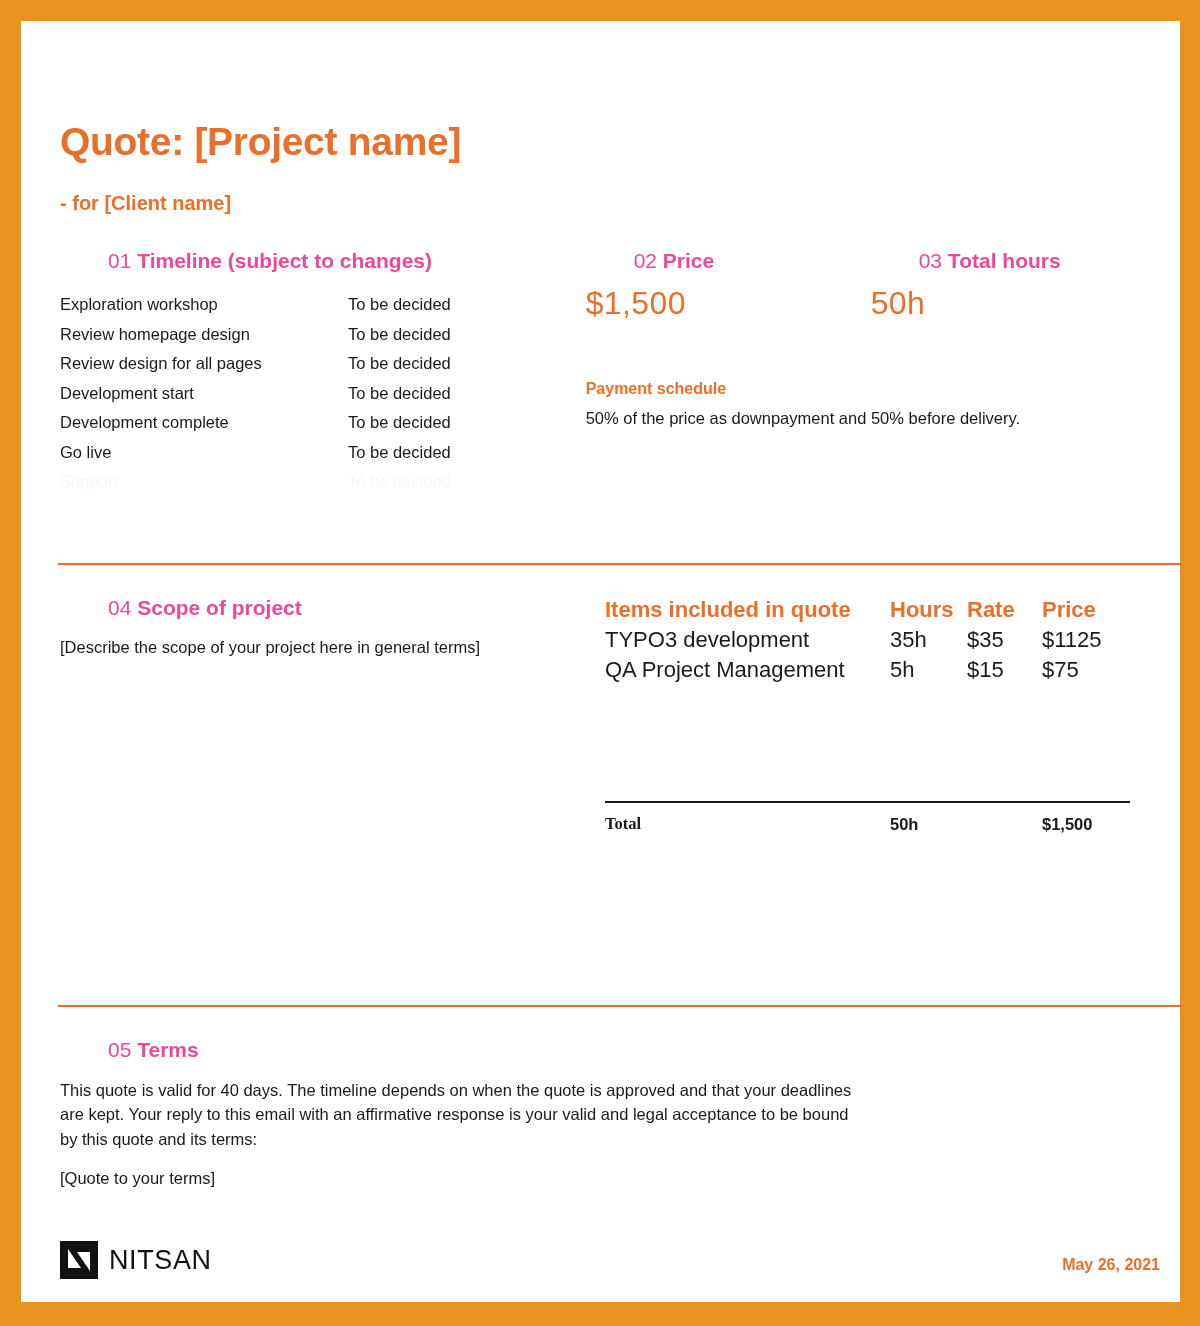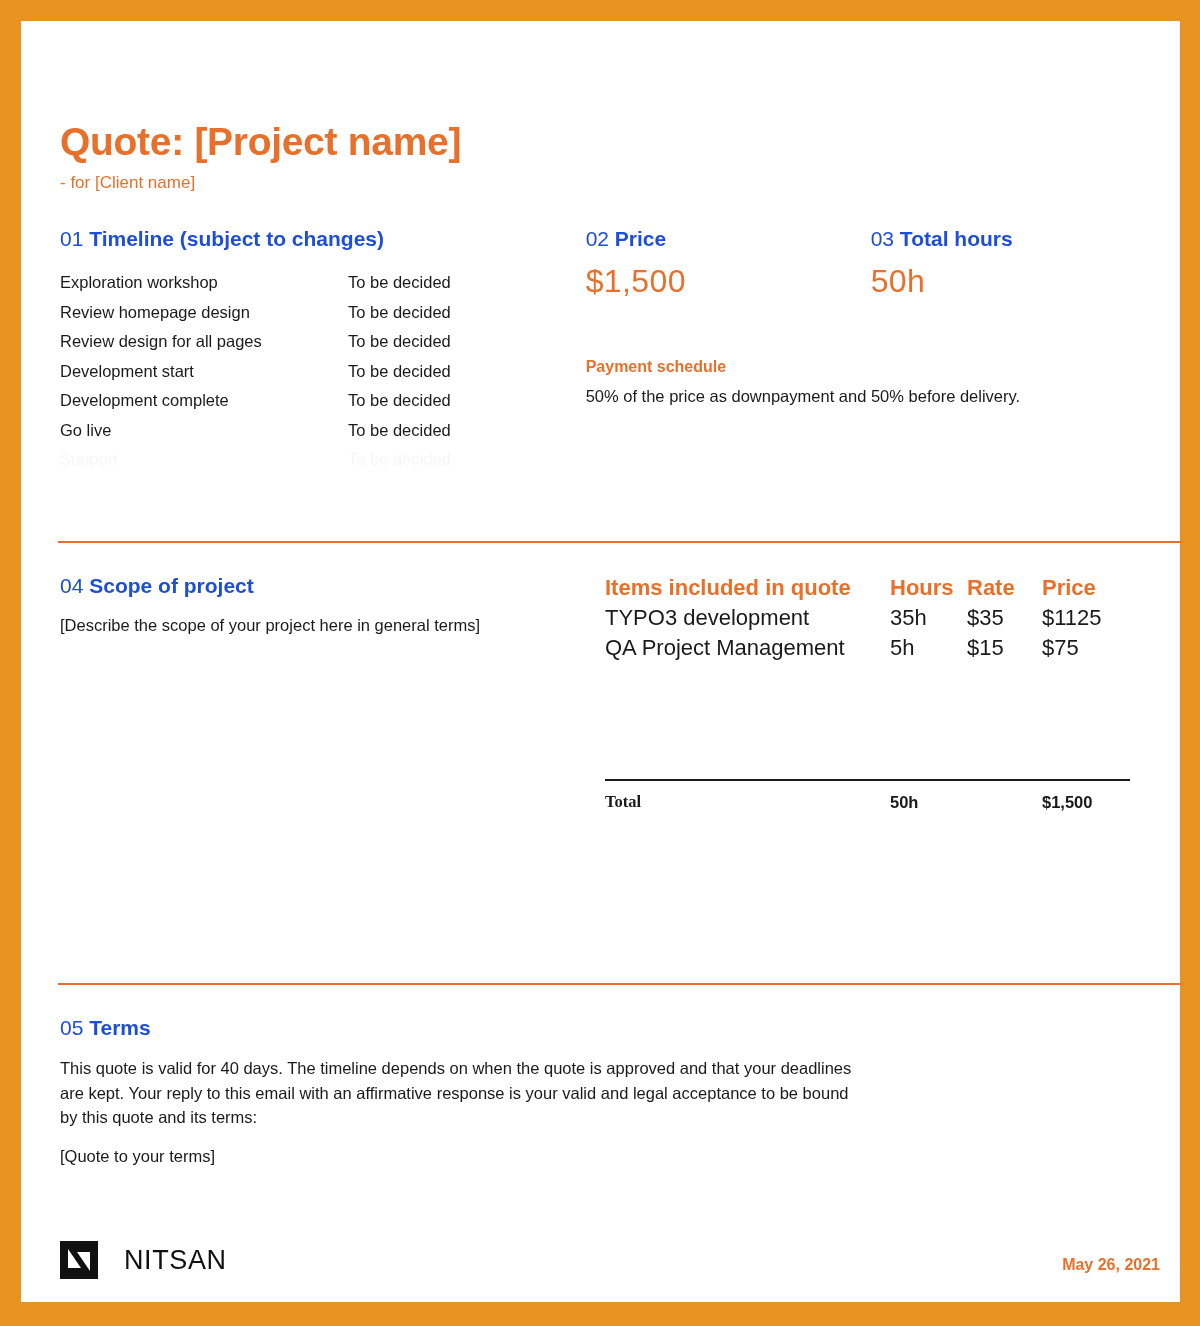--- a/index.html
+++ b/index.html
@@ -38,33 +38,34 @@
   .doc-title {
     font-size: 39px;
     font-weight: bold;
     color: #e8702a;
     letter-spacing: -0.3px;
     line-height: 1.1;
     margin-top: 20px;
   }
 
   .doc-subtitle {
-    margin-top: 9px;
-    font-size: 17px;
-    font-weight: normal;
+    margin-top: 27px;
+    font-size: 20px;
+    font-weight: bold;
     color: #e8702a;
     line-height: 1.2;
   }
 
   
   .sec-heading {
     font-size: 21px;
-    color: #1d4ed8;
+    color: #ec4899;
     line-height: 1.2;
     white-space: nowrap;
+    margin-left: 48px;
   }
   .sec-heading .num { font-weight: normal; }
   .sec-heading .txt { font-weight: bold; }
 
   
   .top-row {
     display: flex;
     padding: 33px 0 0 20px;
   }
   .col-timeline { width: 545px; }
@@ -195,21 +196,21 @@
     position: absolute;
     left: 19px;
     right: 20px;
     bottom: 23px;
     display: flex;
     align-items: flex-end;
     justify-content: space-between;
     padding: 0 0 0 20px;
   }
 
-  .logo { display: flex; align-items: center; gap: 26px; }
+  .logo { display: flex; align-items: center; gap: 11px; }
 
   .logo-mark {
     width: 38px;
     height: 38px;
     background: #111111;
     position: relative;
     flex: none;
   }
   .logo-mark svg { display: block; }
 

